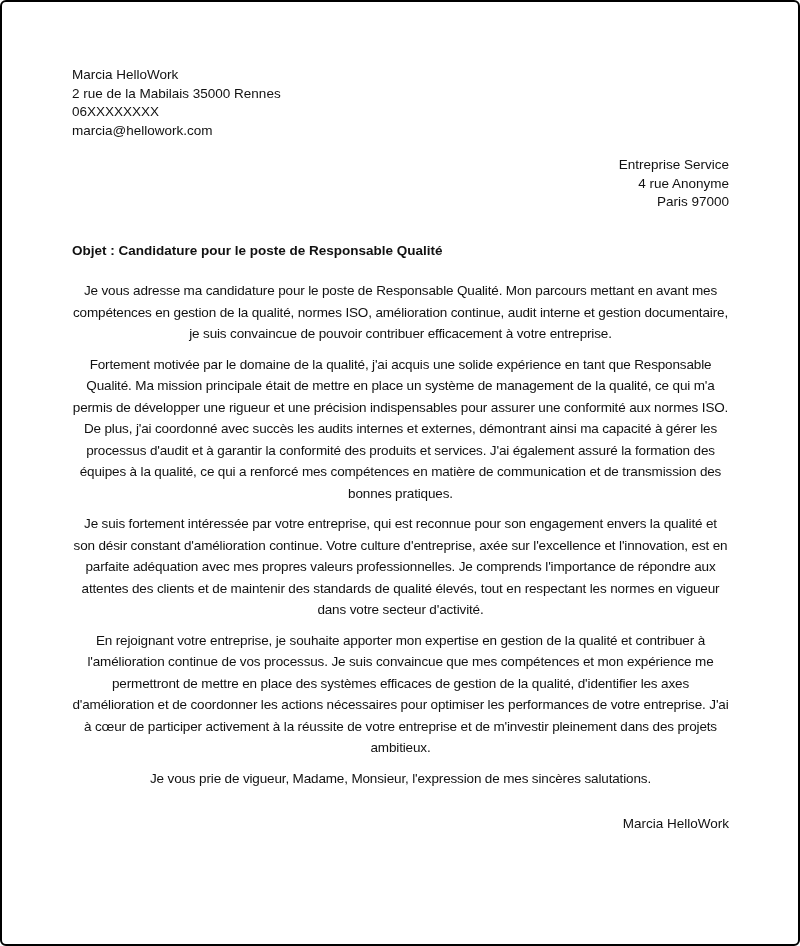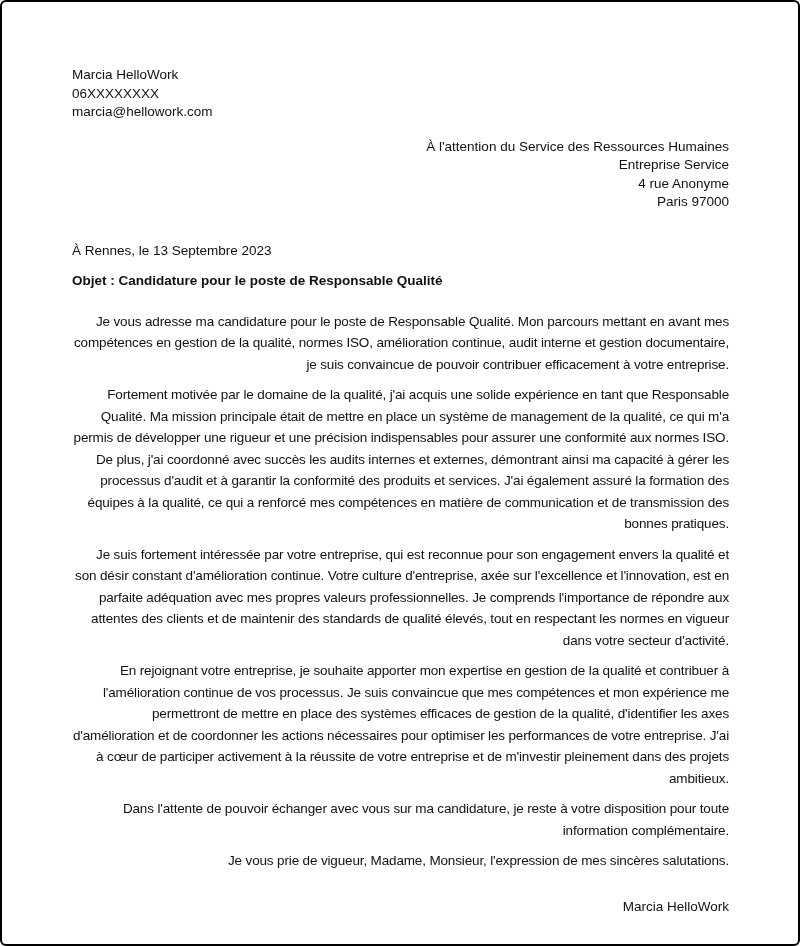--- a/index.html
+++ b/index.html
@@ -47,53 +47,51 @@
     font-size: 13.5px;
     line-height: 18.5px;
     font-weight: bold;
     margin-bottom: 20px;
   }
   .paragraph {
     font-size: 13.5px;
     line-height: 21.5px;
     letter-spacing: -0.15px;
     margin: 0 0 9px 0;
-    text-align: right;
+    text-align: center;
   }
   .signature {
     margin-top: 26px;
     font-size: 13.5px;
     line-height: 18.5px;
     text-align: right;
   }
 </style>
 </head>
 <body>
 
 <div class="frame">
 
   <div class="sender-block">
     <div class="sender-line">Marcia HelloWork</div>
+    <div class="sender-line">2 rue de la Mabilais 35000 Rennes</div>
     <div class="sender-line">06XXXXXXXX</div>
     <div class="sender-line">marcia@hellowork.com</div>
   </div>
 
   <div class="recipient-block">
-    <div class="recipient-line">À l'attention du Service des Ressources Humaines</div>
     <div class="recipient-line">Entreprise Service</div>
     <div class="recipient-line">4 rue Anonyme</div>
     <div class="recipient-line">Paris 97000</div>
   </div>
 
-  <div class="date-line">À Rennes, le 13 Septembre 2023</div>
 
   <div class="subject-line">Objet : Candidature pour le poste de Responsable Qualité</div>
 
   <p class="paragraph">Je vous adresse ma candidature pour le poste de Responsable Qualité. Mon parcours mettant en avant mes compétences en gestion de la qualité, normes ISO, amélioration continue, audit interne et gestion documentaire, je suis convaincue de pouvoir contribuer efficacement à votre entreprise.</p>
   <p class="paragraph">Fortement motivée par le domaine de la qualité, j'ai acquis une solide expérience en tant que Responsable Qualité. Ma mission principale était de mettre en place un système de management de la qualité, ce qui m'a permis de développer une rigueur et une précision indispensables pour assurer une conformité aux normes ISO. De plus, j'ai coordonné avec succès les audits internes et externes, démontrant ainsi ma capacité à gérer les processus d'audit et à garantir la conformité des produits et services. J'ai également assuré la formation des équipes à la qualité, ce qui a renforcé mes compétences en matière de communication et de transmission des bonnes pratiques.</p>
   <p class="paragraph">Je suis fortement intéressée par votre entreprise, qui est reconnue pour son engagement envers la qualité et son désir constant d'amélioration continue. Votre culture d'entreprise, axée sur l'excellence et l'innovation, est en parfaite adéquation avec mes propres valeurs professionnelles. Je comprends l'importance de répondre aux attentes des clients et de maintenir des standards de qualité élevés, tout en respectant les normes en vigueur dans votre secteur d'activité.</p>
   <p class="paragraph">En rejoignant votre entreprise, je souhaite apporter mon expertise en gestion de la qualité et contribuer à l'amélioration continue de vos processus. Je suis convaincue que mes compétences et mon expérience me permettront de mettre en place des systèmes efficaces de gestion de la qualité, d'identifier les axes d'amélioration et de coordonner les actions nécessaires pour optimiser les performances de votre entreprise. J'ai à cœur de participer activement à la réussite de votre entreprise et de m'investir pleinement dans des projets ambitieux.</p>
-  <p class="paragraph">Dans l'attente de pouvoir échanger avec vous sur ma candidature, je reste à votre disposition pour toute information complémentaire.</p>
   <p class="paragraph">Je vous prie de vigueur, Madame, Monsieur, l'expression de mes sincères salutations.</p>
 
   <div class="signature">Marcia HelloWork</div>
 
 </div>
 
 </body></html>

